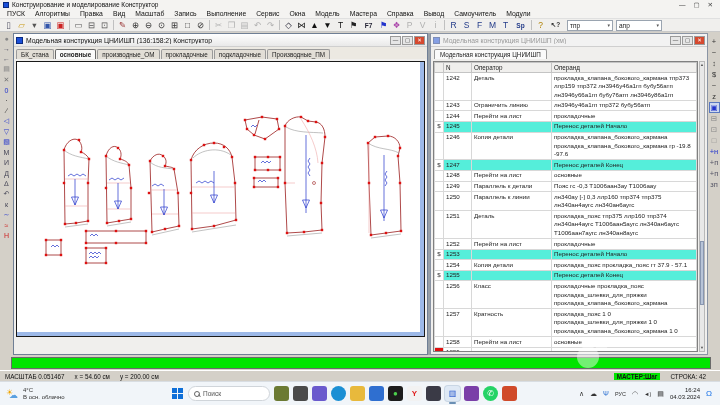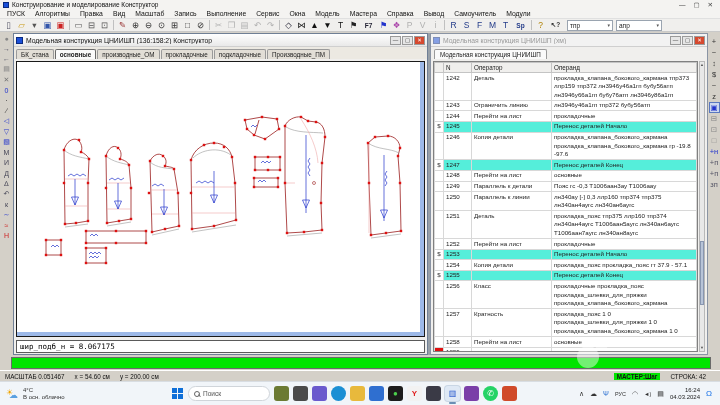--- a/index.html
+++ b/index.html
@@ -453,21 +453,20 @@
             <use href="#d" x="68" y="185"></use>
               <use href="#d" x="88" y="185"></use>
               <use href="#d" x="88" y="200"></use>
               <use href="#d" x="68" y="200"></use>
           </g>
         </svg>
         <div class="vscroll"></div>
         <div class="hscroll"></div>
       </div>
 
-      <div class="lfield">шир_подб_н = 8.067175</div>
     </div>
 
     <div class="rwin inactive">
       <div class="cwtitle">
         <span class="cico"></span>
         <span class="ctxt">Модельная конструкция ЦНИИШП (хм)</span>
         <span class="cbtns">
           <span class="cbtn">—</span>
           <span class="cbtn">▢</span>
           <span class="cbtn close">✕</span>

